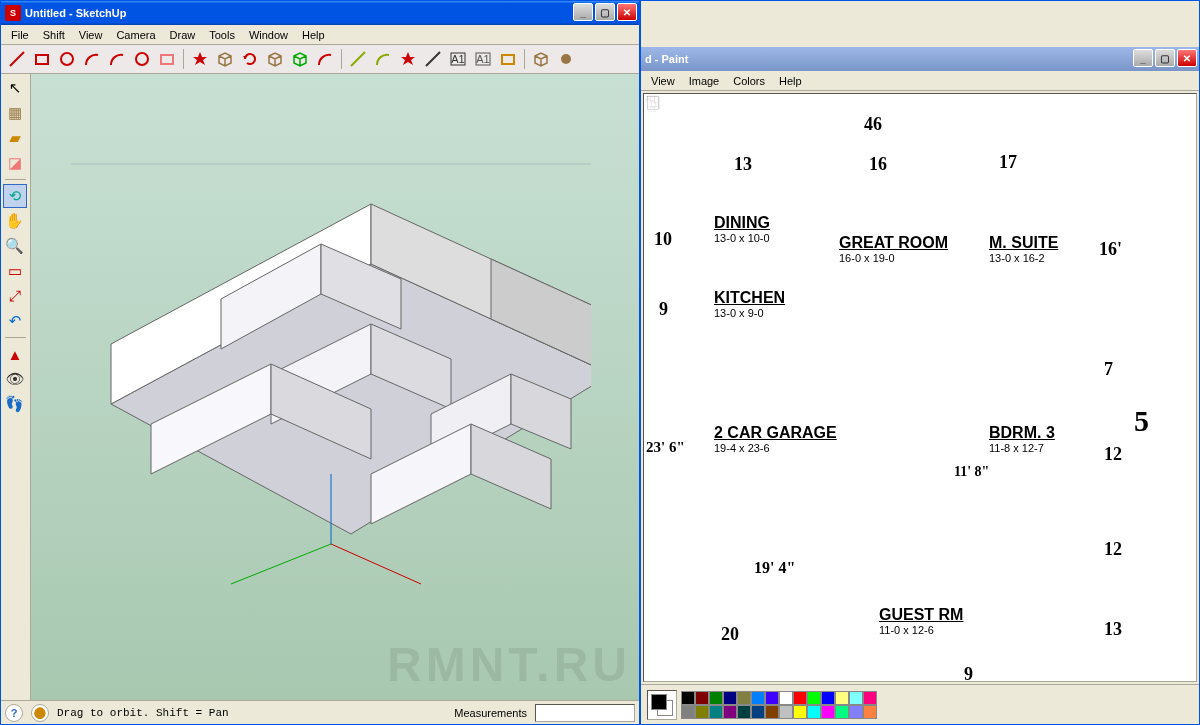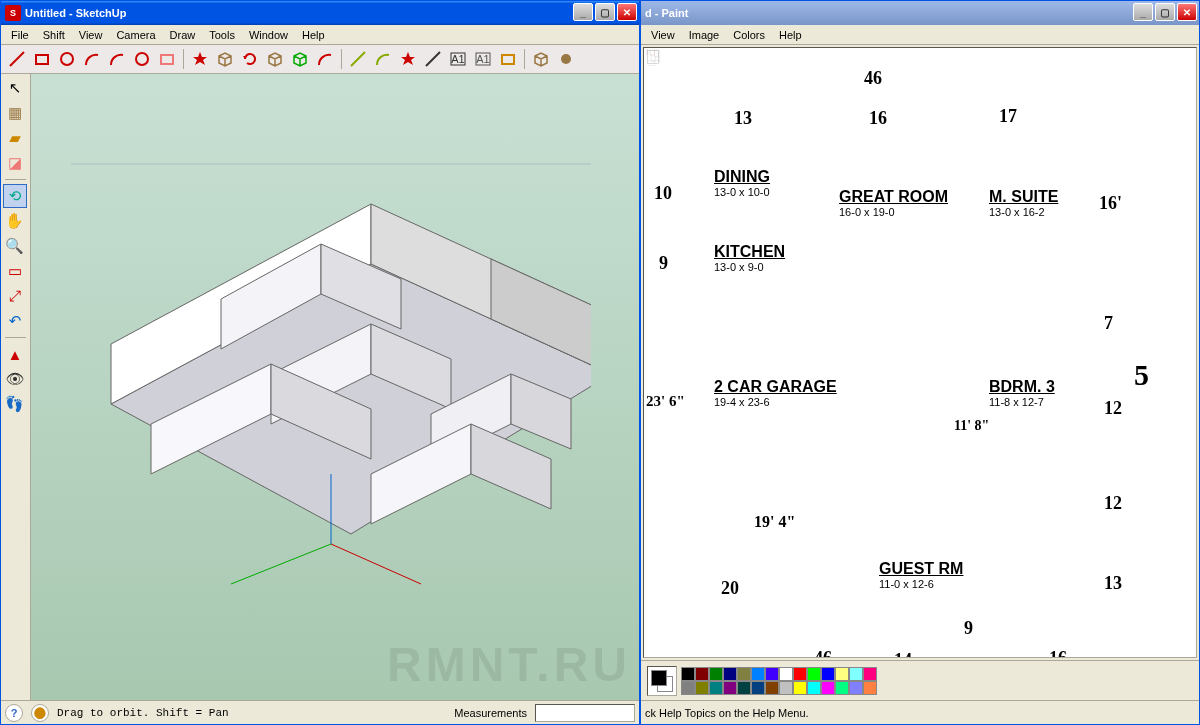--- a/index.html
+++ b/index.html
@@ -1,21 +1,21 @@
 <!DOCTYPE html>
 <html><head>
 <meta charset="utf-8">
 <style>
   * { box-sizing: border-box; margin: 0; padding: 0; font-family: Tahoma, sans-serif; font-size: 11px; }
   body { width: 1200px; height: 725px; overflow: hidden; background: #ece9d8; display: flex; }
   .window { border: 1px solid #0054e3; background: #ece9d8; display: flex; flex-direction: column; }
   .left-window { width: 640px; height: 725px; }
   .right-window { width: 560px; height: 725px; }
   .titlebar { height: 24px; background: linear-gradient(to bottom,#3a95ff 0%,#0054e3 10%,#0054e3 90%,#003fad 100%); color: #fff; display: flex; align-items: center; padding: 0 4px; font-weight: bold; position: relative; }
-  .titlebar.inactive { background: linear-gradient(to bottom,#9db8e8,#7a96c8); }
+  .titlebar.inactive { background: linear-gradient(to bottom,#9db8e8,#7a96c8); margin-top: 46px; }
   .titlebar .icon { width: 16px; height: 16px; margin-right: 4px; display:flex;align-items:center;justify-content:center; background:#c00; border-radius:2px; font-size:9px; color:#fff;}
   .win-buttons { position: absolute; right: 2px; top: 2px; display: flex; gap: 2px; }
   .win-btn { width: 20px; height: 18px; background: linear-gradient(#ddd,#aaa); border: 1px solid #fff; border-radius: 2px; display: flex; align-items: center; justify-content: center; color: #333; font-weight: bold; font-size: 10px; cursor: default;}
   .win-btn.close { background: linear-gradient(#f77,#c00); color: #fff; }
   .menubar { height: 20px; background: #ece9d8; border-bottom: 1px solid #aca899; display: flex; align-items: center; padding: 0 4px; gap: 2px;}
   .menu-item { padding: 2px 6px; cursor: default; }
   .toolbar-row { border-bottom: 1px solid #aca899; background: #ece9e8; display: flex; align-items: center; padding: 2px 4px; gap: 1px; }
   .tool-btn { width: 24px; height: 24px; border: 1px solid transparent; display:flex; align-items:center; justify-content:center; cursor: default; position:relative; }
   .tool-btn.active { border: 1px solid #316ac5; background: #c1d2ee; }
   .sep { width: 1px; height: 20px; background: #aca899; margin: 0 3px; }
@@ -416,16 +416,13 @@
           <div class="pal-cell" style="background: rgb(255, 0, 255);"></div>
           <div class="pal-cell" style="background: rgb(255, 255, 128);"></div>
           <div class="pal-cell" style="background: rgb(0, 255, 128);"></div>
           <div class="pal-cell" style="background: rgb(128, 255, 255);"></div>
           <div class="pal-cell" style="background: rgb(128, 128, 255);"></div>
           <div class="pal-cell" style="background: rgb(255, 0, 128);"></div>
           <div class="pal-cell" style="background: rgb(255, 128, 64);"></div>
         </div>
     </div>
   </div>
-  <div class="statusbar">
-    <span>ck Help Topics on the Help Menu.</span>
-  </div>
 </div>
 
 </body></html>

